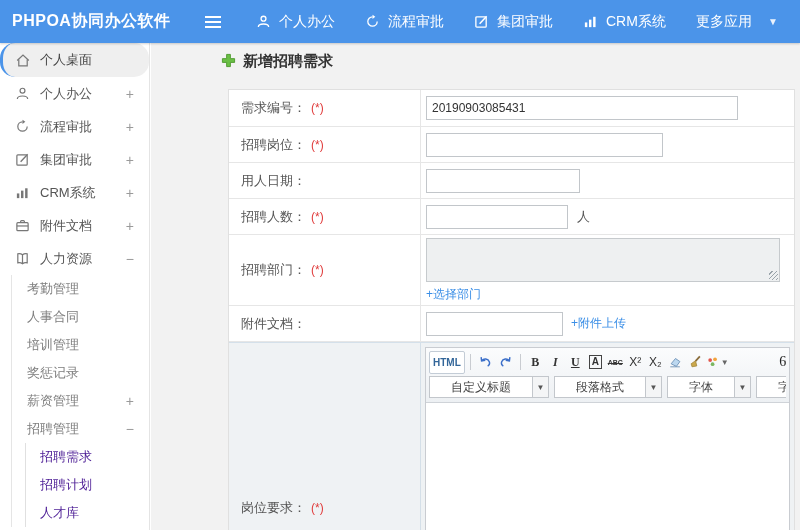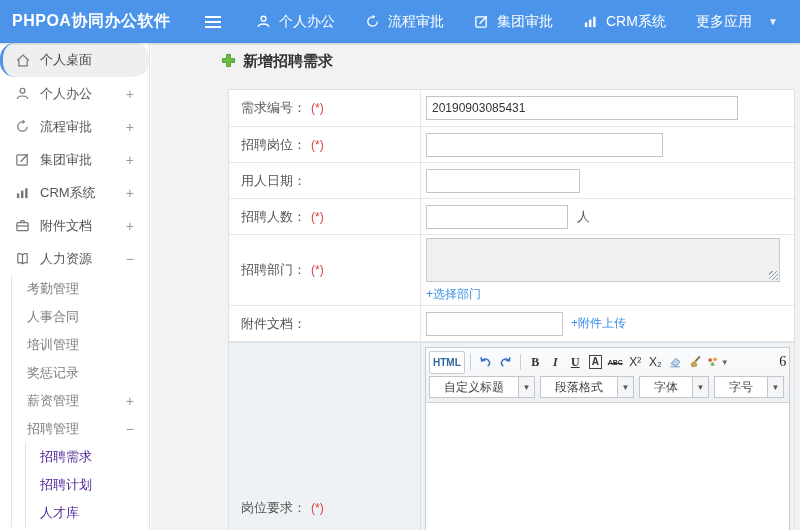--- a/index.html
+++ b/index.html
@@ -72,21 +72,21 @@
   .bB{font-weight:bold;font-family:"Liberation Serif",serif;}
   .bI{font-style:italic;font-family:"Liberation Serif",serif;font-weight:bold;}
   .bU{text-decoration:underline;font-weight:bold;font-family:"Liberation Serif",serif;}
   .bA{border:1px solid #444;font-size:10px;font-weight:bold;line-height:12px;padding:0 2px;}
   .bABC{font-size:7px;font-weight:bold;text-decoration:line-through;}
   .bQ{font-family:"Liberation Serif",serif;font-weight:normal;font-size:14px;letter-spacing:-1px;color:#222;margin-left:46px;}
   .bFC{font-weight:bold;font-size:12px;border-bottom:2px solid #cc2222;line-height:13px;}
   .mini-caret{font-size:8px;color:#666;margin-left:1px;}
   .ksel{display:flex;align-items:stretch;height:20px;border:1px solid #c3c7cc;background:#fff;
         cursor:pointer;flex:none;}
-  .ksel .lab{padding:0 14px;font-size:12px;color:#444;display:flex;align-items:center;text-align:right;}
+  .ksel .lab{padding:0 21px;font-size:12px;color:#444;display:flex;align-items:center;text-align:right;}
   .ksel .arr{width:15px;border-left:1px solid #c3c7cc;display:flex;align-items:center;
              justify-content:center;font-size:8px;color:#555;background:#f4f5f6;}
   .econtent{flex:1;background:#fff;}
 </style>
 </head>
 <body>
 
 <div class="topbar">
   <div class="brand">PHPOA协同办公软件</div>
   <div class="hamburger">

